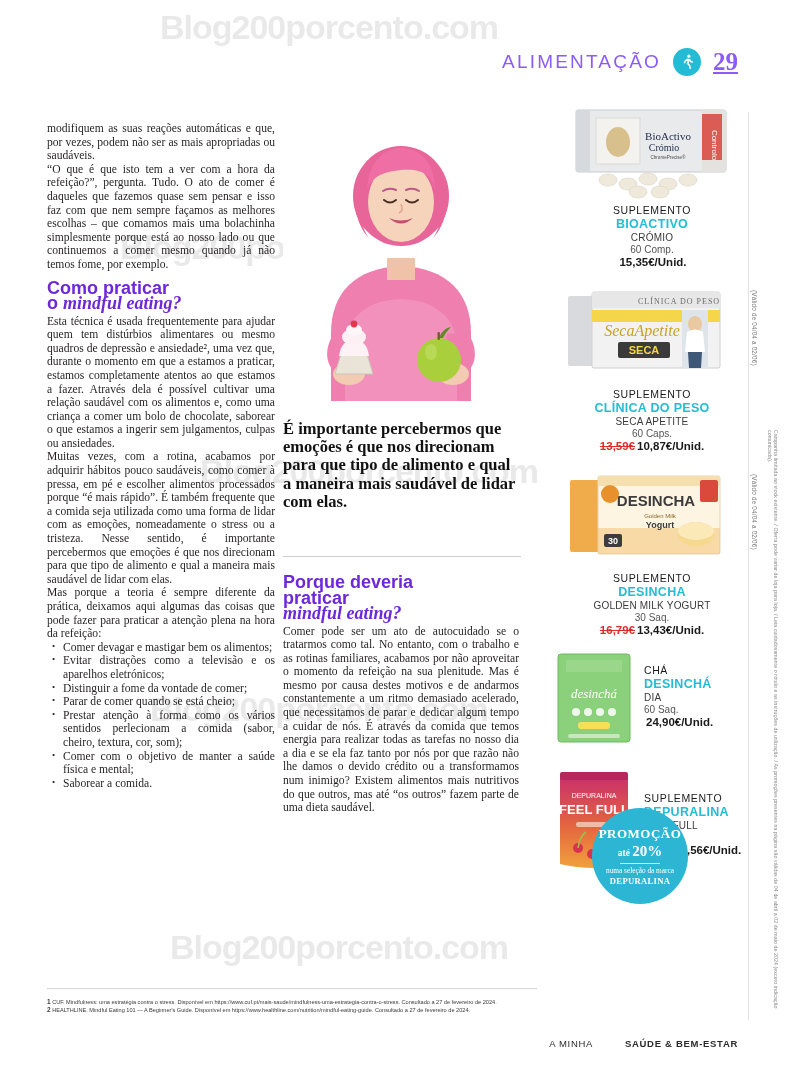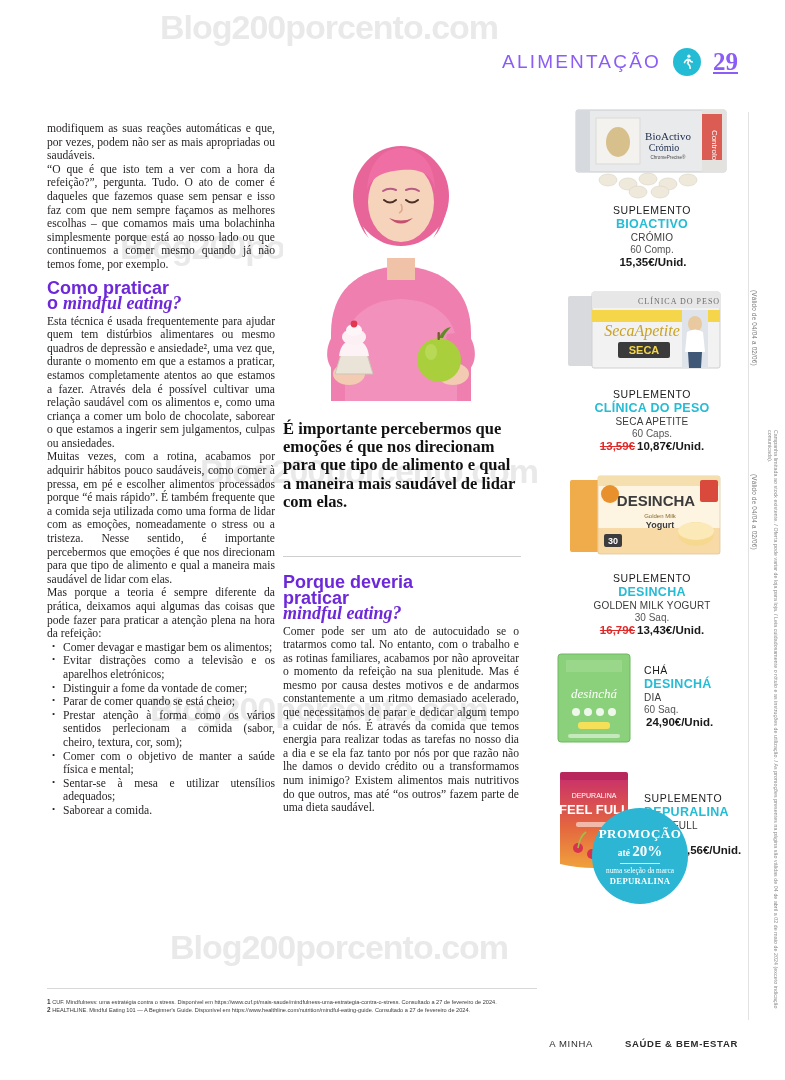--- a/index.html
+++ b/index.html
@@ -175,21 +175,20 @@
     <p>Muitas vezes, com a rotina, acabamos por adquirir hábitos pouco saudáveis, como comer à pressa, em pé e escolher alimentos processados porque “é mais rápido”. É também frequente que a comida seja utilizada como uma forma de lidar com as emoções, nomeadamente o stress ou a tristeza. Nesse sentido, é importante percebermos que emoções é que nos direcionam para que tipo de alimento e qual a maneira mais saudável de lidar com elas.</p>
     <p>Mas porque a teoria é sempre diferente da prática, deixamos aqui algumas das coisas que pode fazer para praticar a atenção plena na hora da refeição:</p>
 
     <ul class="tips">
       <li>Comer devagar e mastigar bem os alimentos;</li>
       <li>Evitar distrações como a televisão e os aparelhos eletrónicos;</li>
       <li>Distinguir a fome da vontade de comer;</li>
       <li>Parar de comer quando se está cheio;</li>
       <li>Prestar atenção à forma como os vários sentidos perlecionam a comida (sabor, cheiro, textura, cor, som);</li>
       <li>Comer com o objetivo de manter a saúde física e mental;</li>
-      <li>Sentar-se à mesa e utilizar utensílios adequados;</li>
       <li>Saborear a comida.</li>
     </ul>
   </div>
 
   <div class="hero">
     <svg width="236" height="283" viewBox="0 0 236 283" aria-hidden="true">
       <rect width="236" height="283" fill="#ffffff"></rect>
 
       <path d="M48 283 L48 215 C48 175 72 150 118 148 C164 150 188 175 188 215 L188 283 Z" fill="#ef7fae"></path>
       <path d="M62 283 L62 230 C62 200 84 182 118 181 C152 182 174 200 174 230 L174 283 Z" fill="#f291bc"></path>

